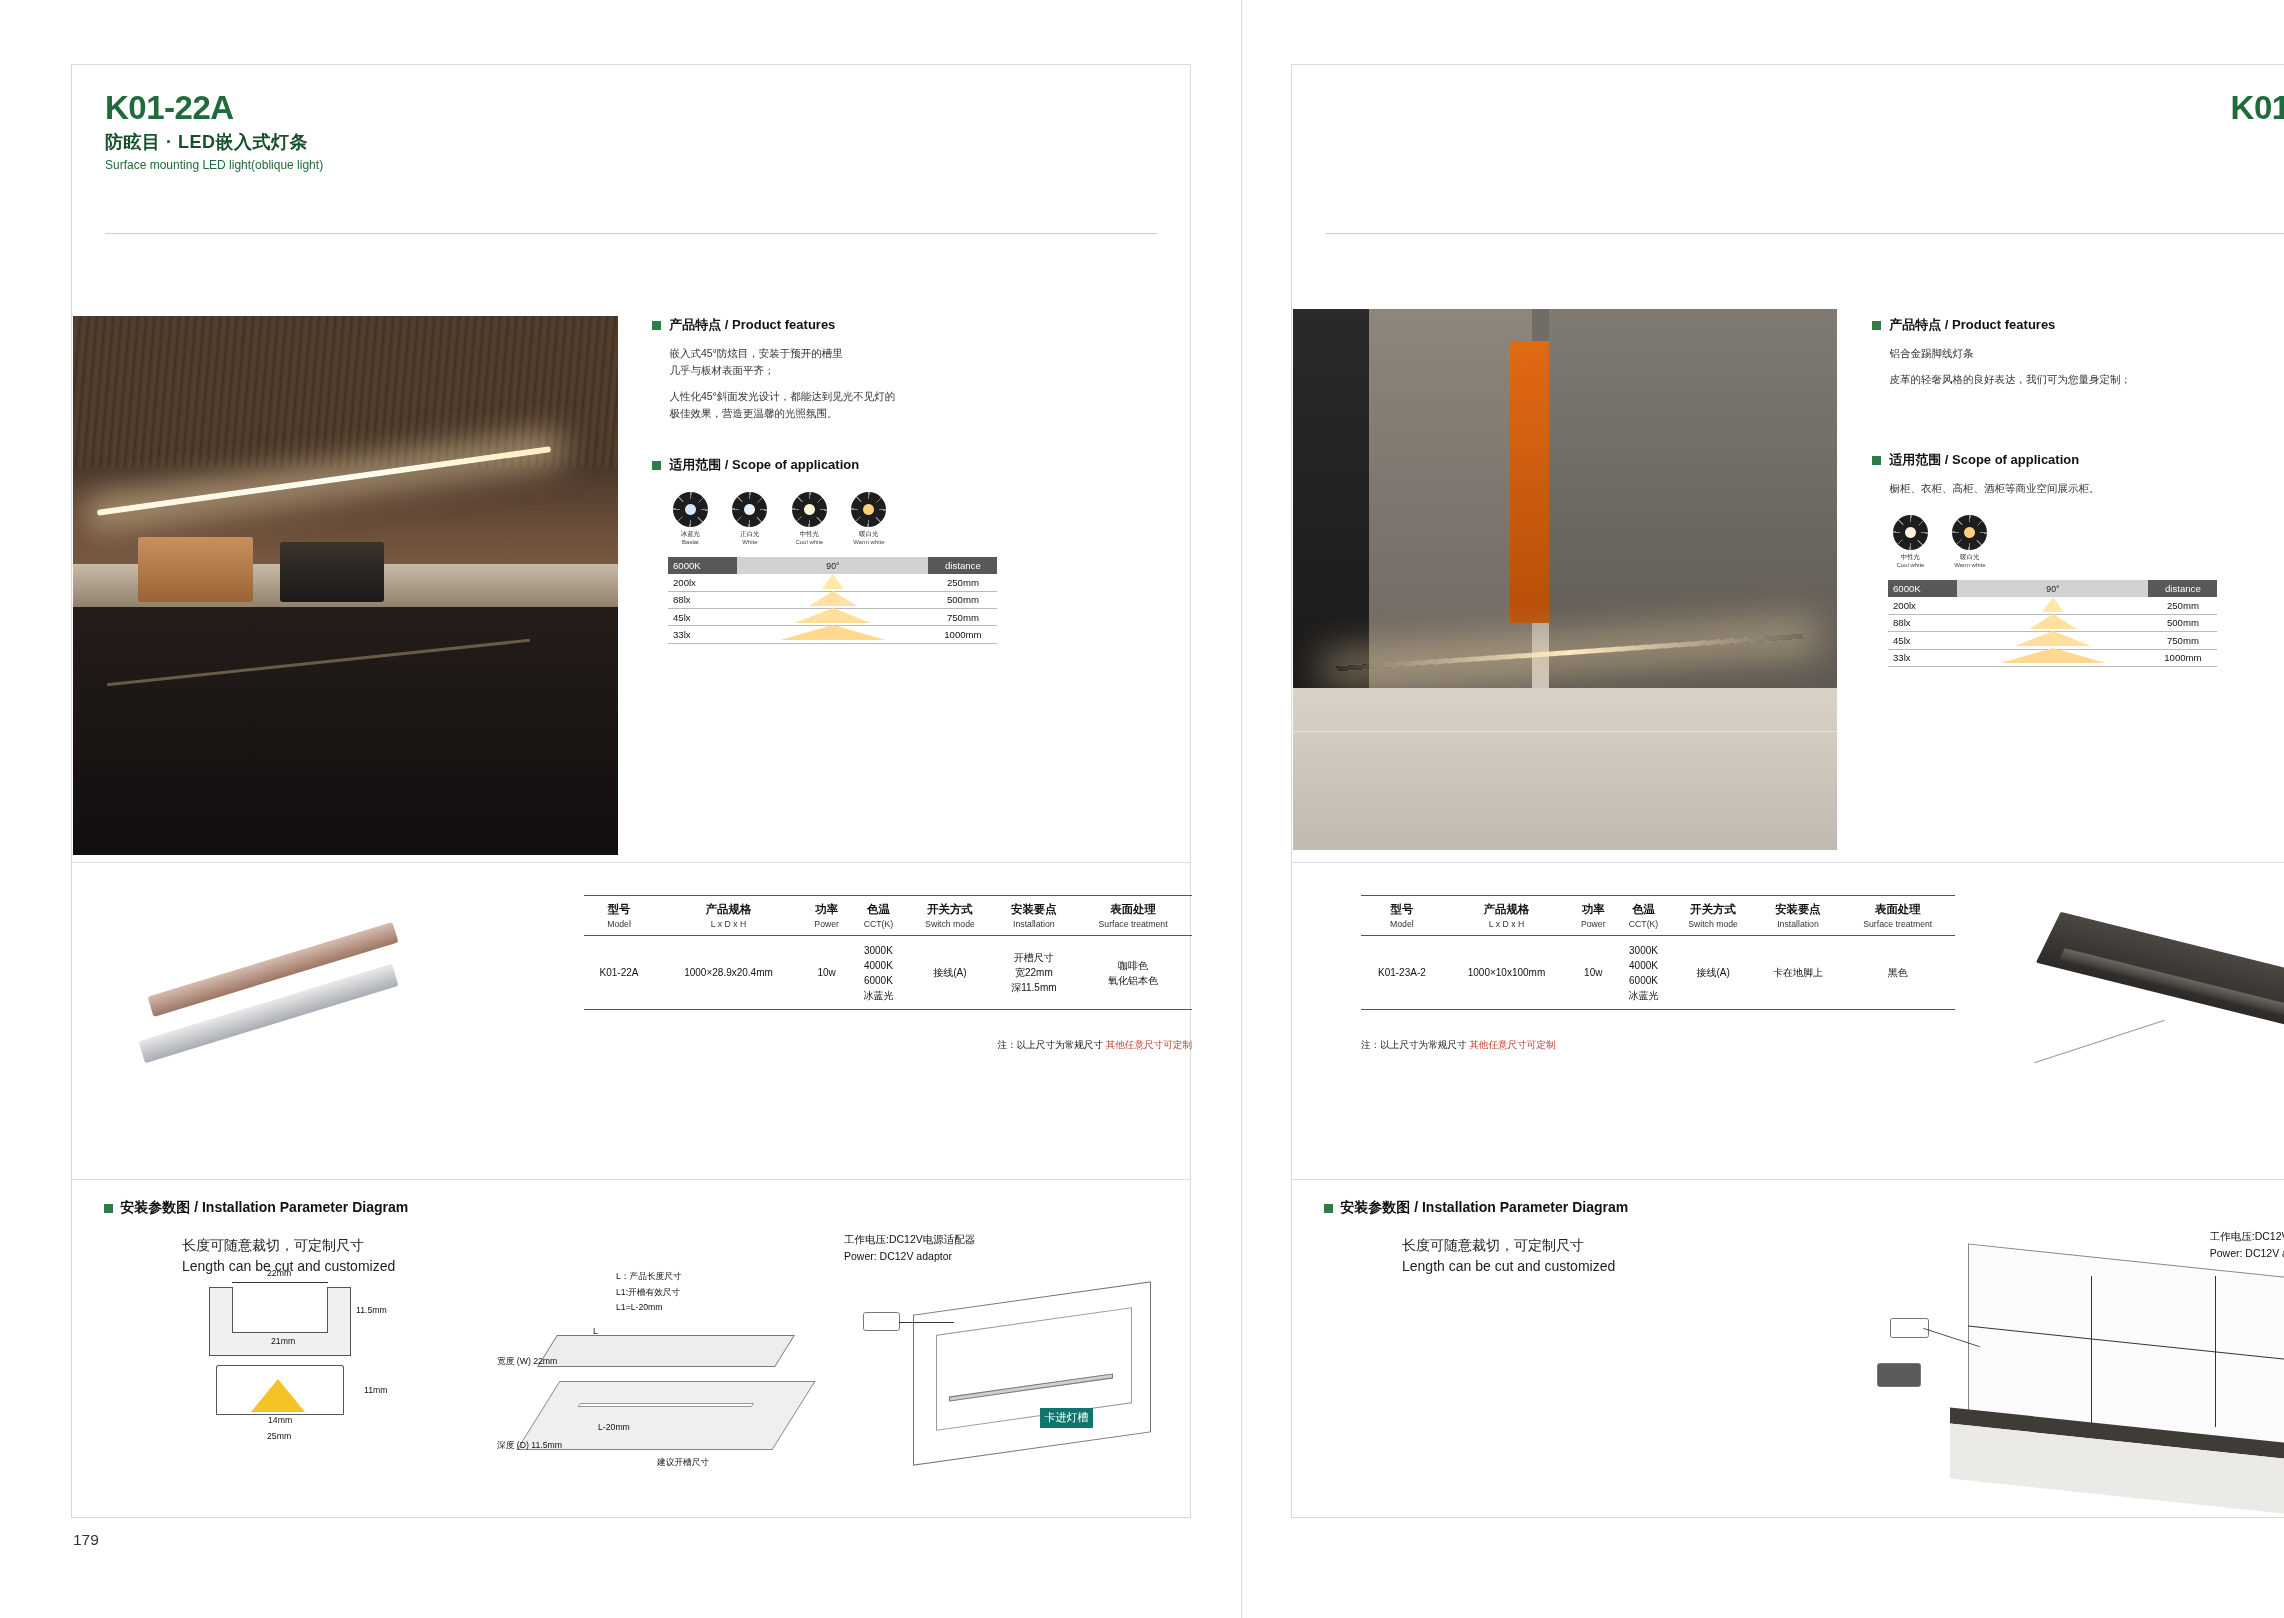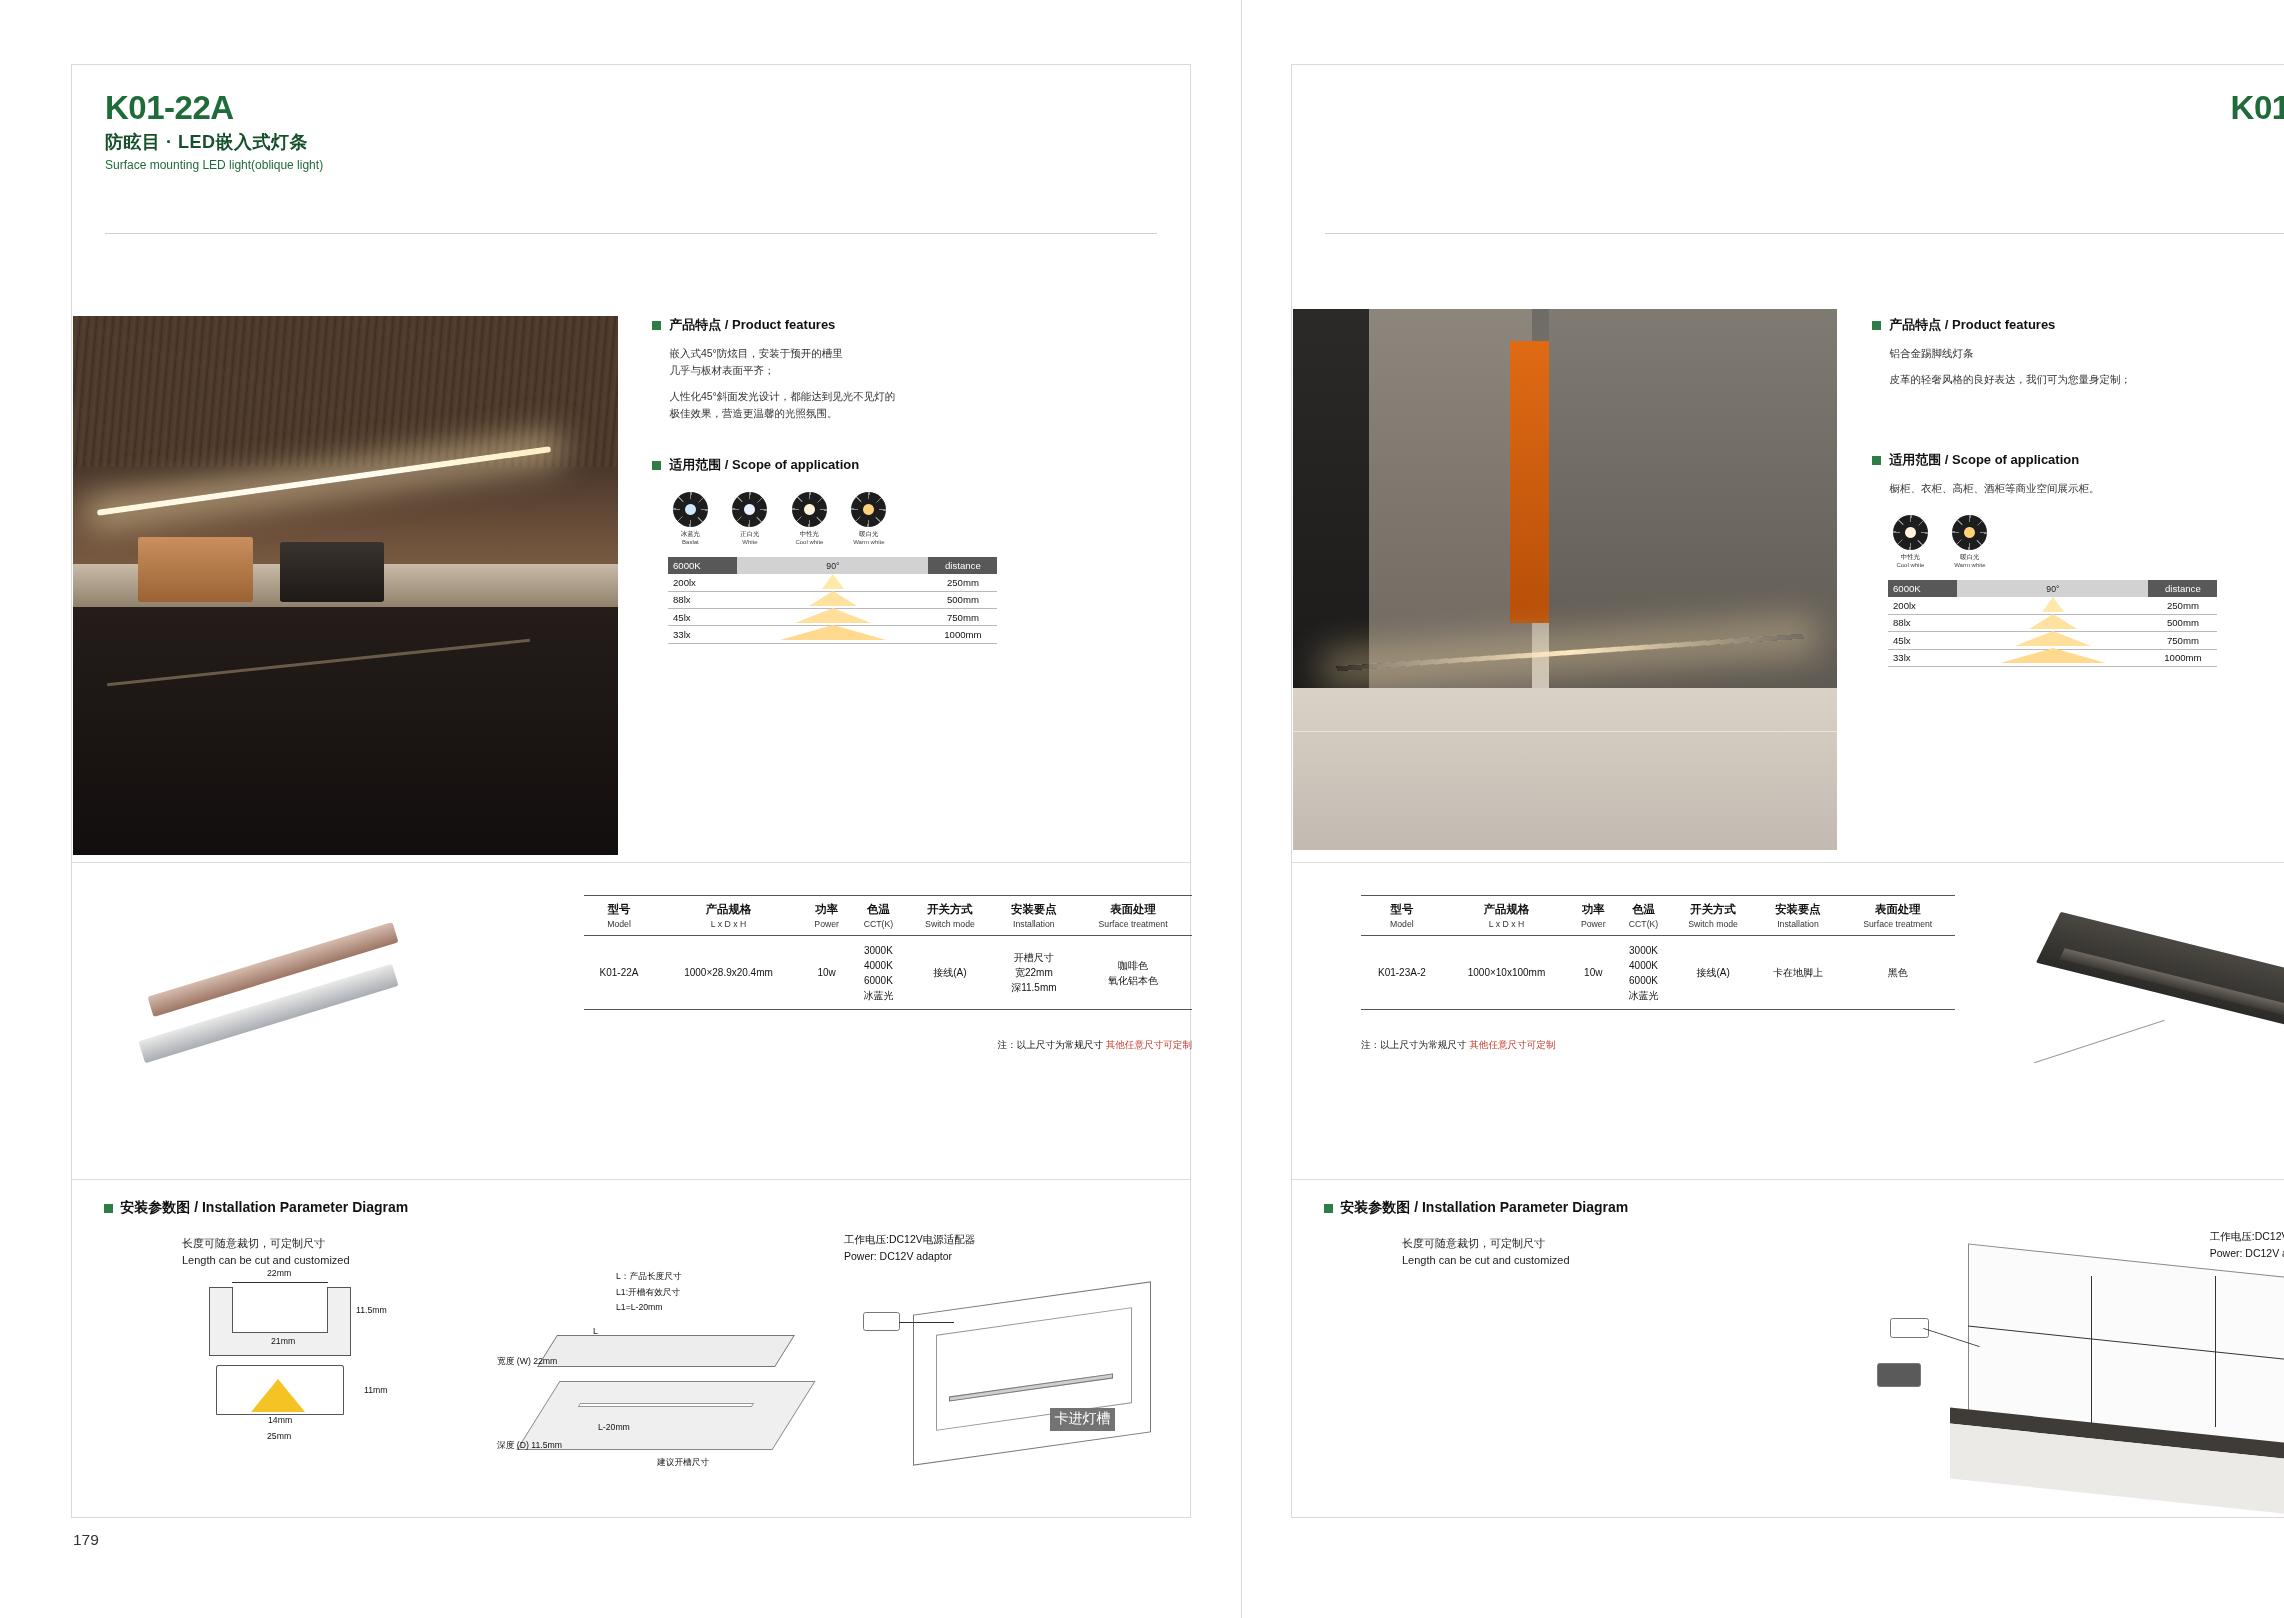--- a/index.html
+++ b/index.html
@@ -156,21 +156,21 @@
   .th-en { font-size:8.7px; display:block; color:#333; margin-top:1.4px; }
   .cell { font-size:10px; line-height:1.5; }
   .note { position:absolute; right:32px; top:274px; font-size:9.6px; color:#111; }
   .note em { font-style:normal; color:#c0392b; }
 
   
   .inst-wrap { position:absolute; left:0; right:0; top:1114px; bottom:0; border-top:0.9px solid #dcdcdc; }
   .inst-head { display:flex; align-items:center; gap:7.3px; padding:19px 0 0 32px; }
   .sq { width:9px; height:9px; background:#2e7d46; }
   .inst-title { font-size:14px; font-weight:bold; color:#111; }
-  .inst-note { position:absolute; left:110px; top:55px; font-size:11px; color:#222; line-height:1.5; }
+  .inst-note { position:absolute; left:110px; top:55px; font-size:14px; color:#222; line-height:1.5; }
   .page-right .inst-note { left:110px; }
 
   .volt { position:absolute; font-size:10.5px; color:#111; line-height:1.6; }
   .page-left .volt { left:772px; top:51px; }
   .page-right .volt { right:69px; top:48px; text-align:left; }
 
   .dwg { position:absolute; }
   .dim-label { position:absolute; font-size:8.7px; color:#111; }
   .line { position:absolute; background:#333; }
 
@@ -405,21 +405,21 @@
           <div class="lbl" style="left:-23px;top:169px;">深度 (D) 11.5mm</div>
           <div class="lbl" style="left:137px;top:186px;">建议开槽尺寸</div>
         </div>
 
         <div class="dwg" style="left:786px;top:91px;width:347px;height:238px;">
           <div style="position:absolute;left:55px;top:27px;width:238px;height:151px;border:0.9px solid #777;transform:skewY(-8deg);"></div>
           <div style="position:absolute;left:78px;top:50px;width:196px;height:96px;border:0.9px solid #999;transform:skewY(-8deg);"></div>
           <div style="position:absolute;left:91px;top:114px;width:164px;height:4.6px;background:#cfcfcf;border:0.5px solid #777;transform:skewY(-8deg);"></div>
           <div style="position:absolute;left:4.6px;top:41px;width:37px;height:19px;border:0.9px solid #777;border-radius:2.7px;"></div>
           <div class="line" style="left:41px;top:51px;width:55px;height:0.9px;"></div>
-          <div style="position:absolute;left:192px;top:137px;background:#737373;color:#fff;font-size:14px;padding:2.3px 4.6px;">卡进灯槽</div>
+          <div style="position:absolute;left:182px;top:137px;background:#0f766e;color:#fff;font-size:11px;padding:2.3px 4.6px;">卡进灯槽</div>
         </div>
       </div>
 
     </div>
   </div>
 
   <div class="page-divider"></div>
 
   <div class="page page-right">
 

